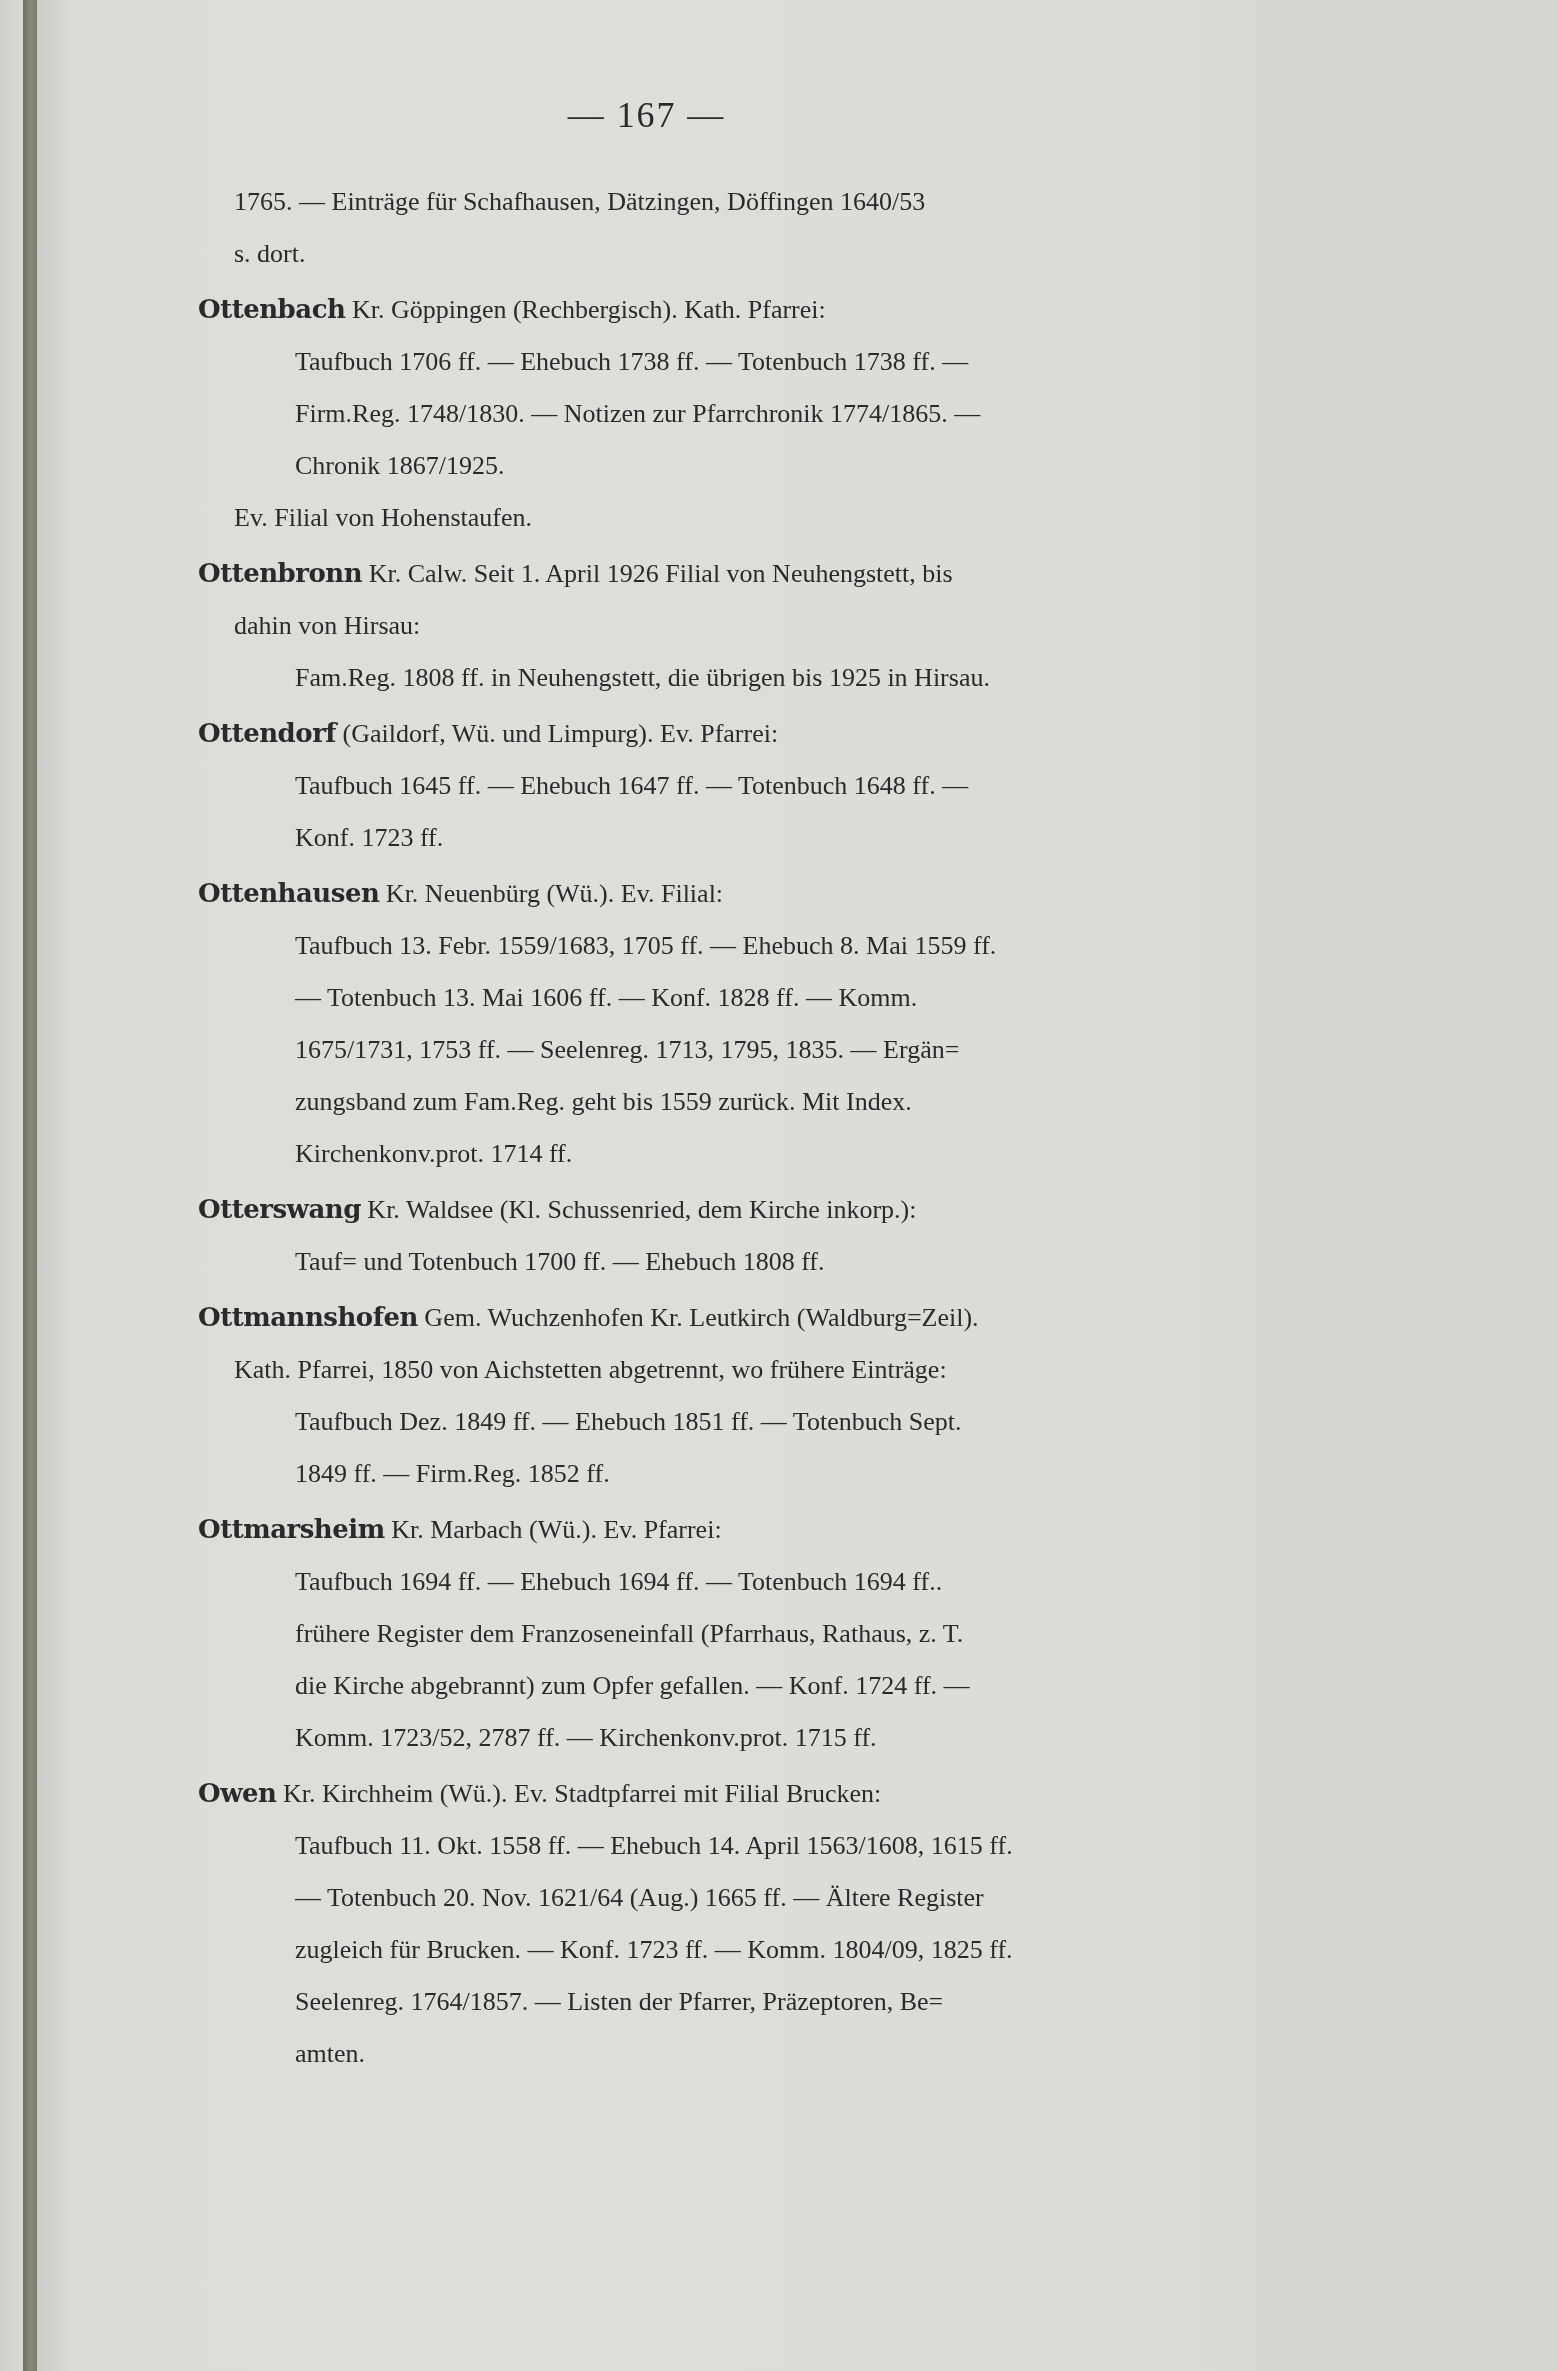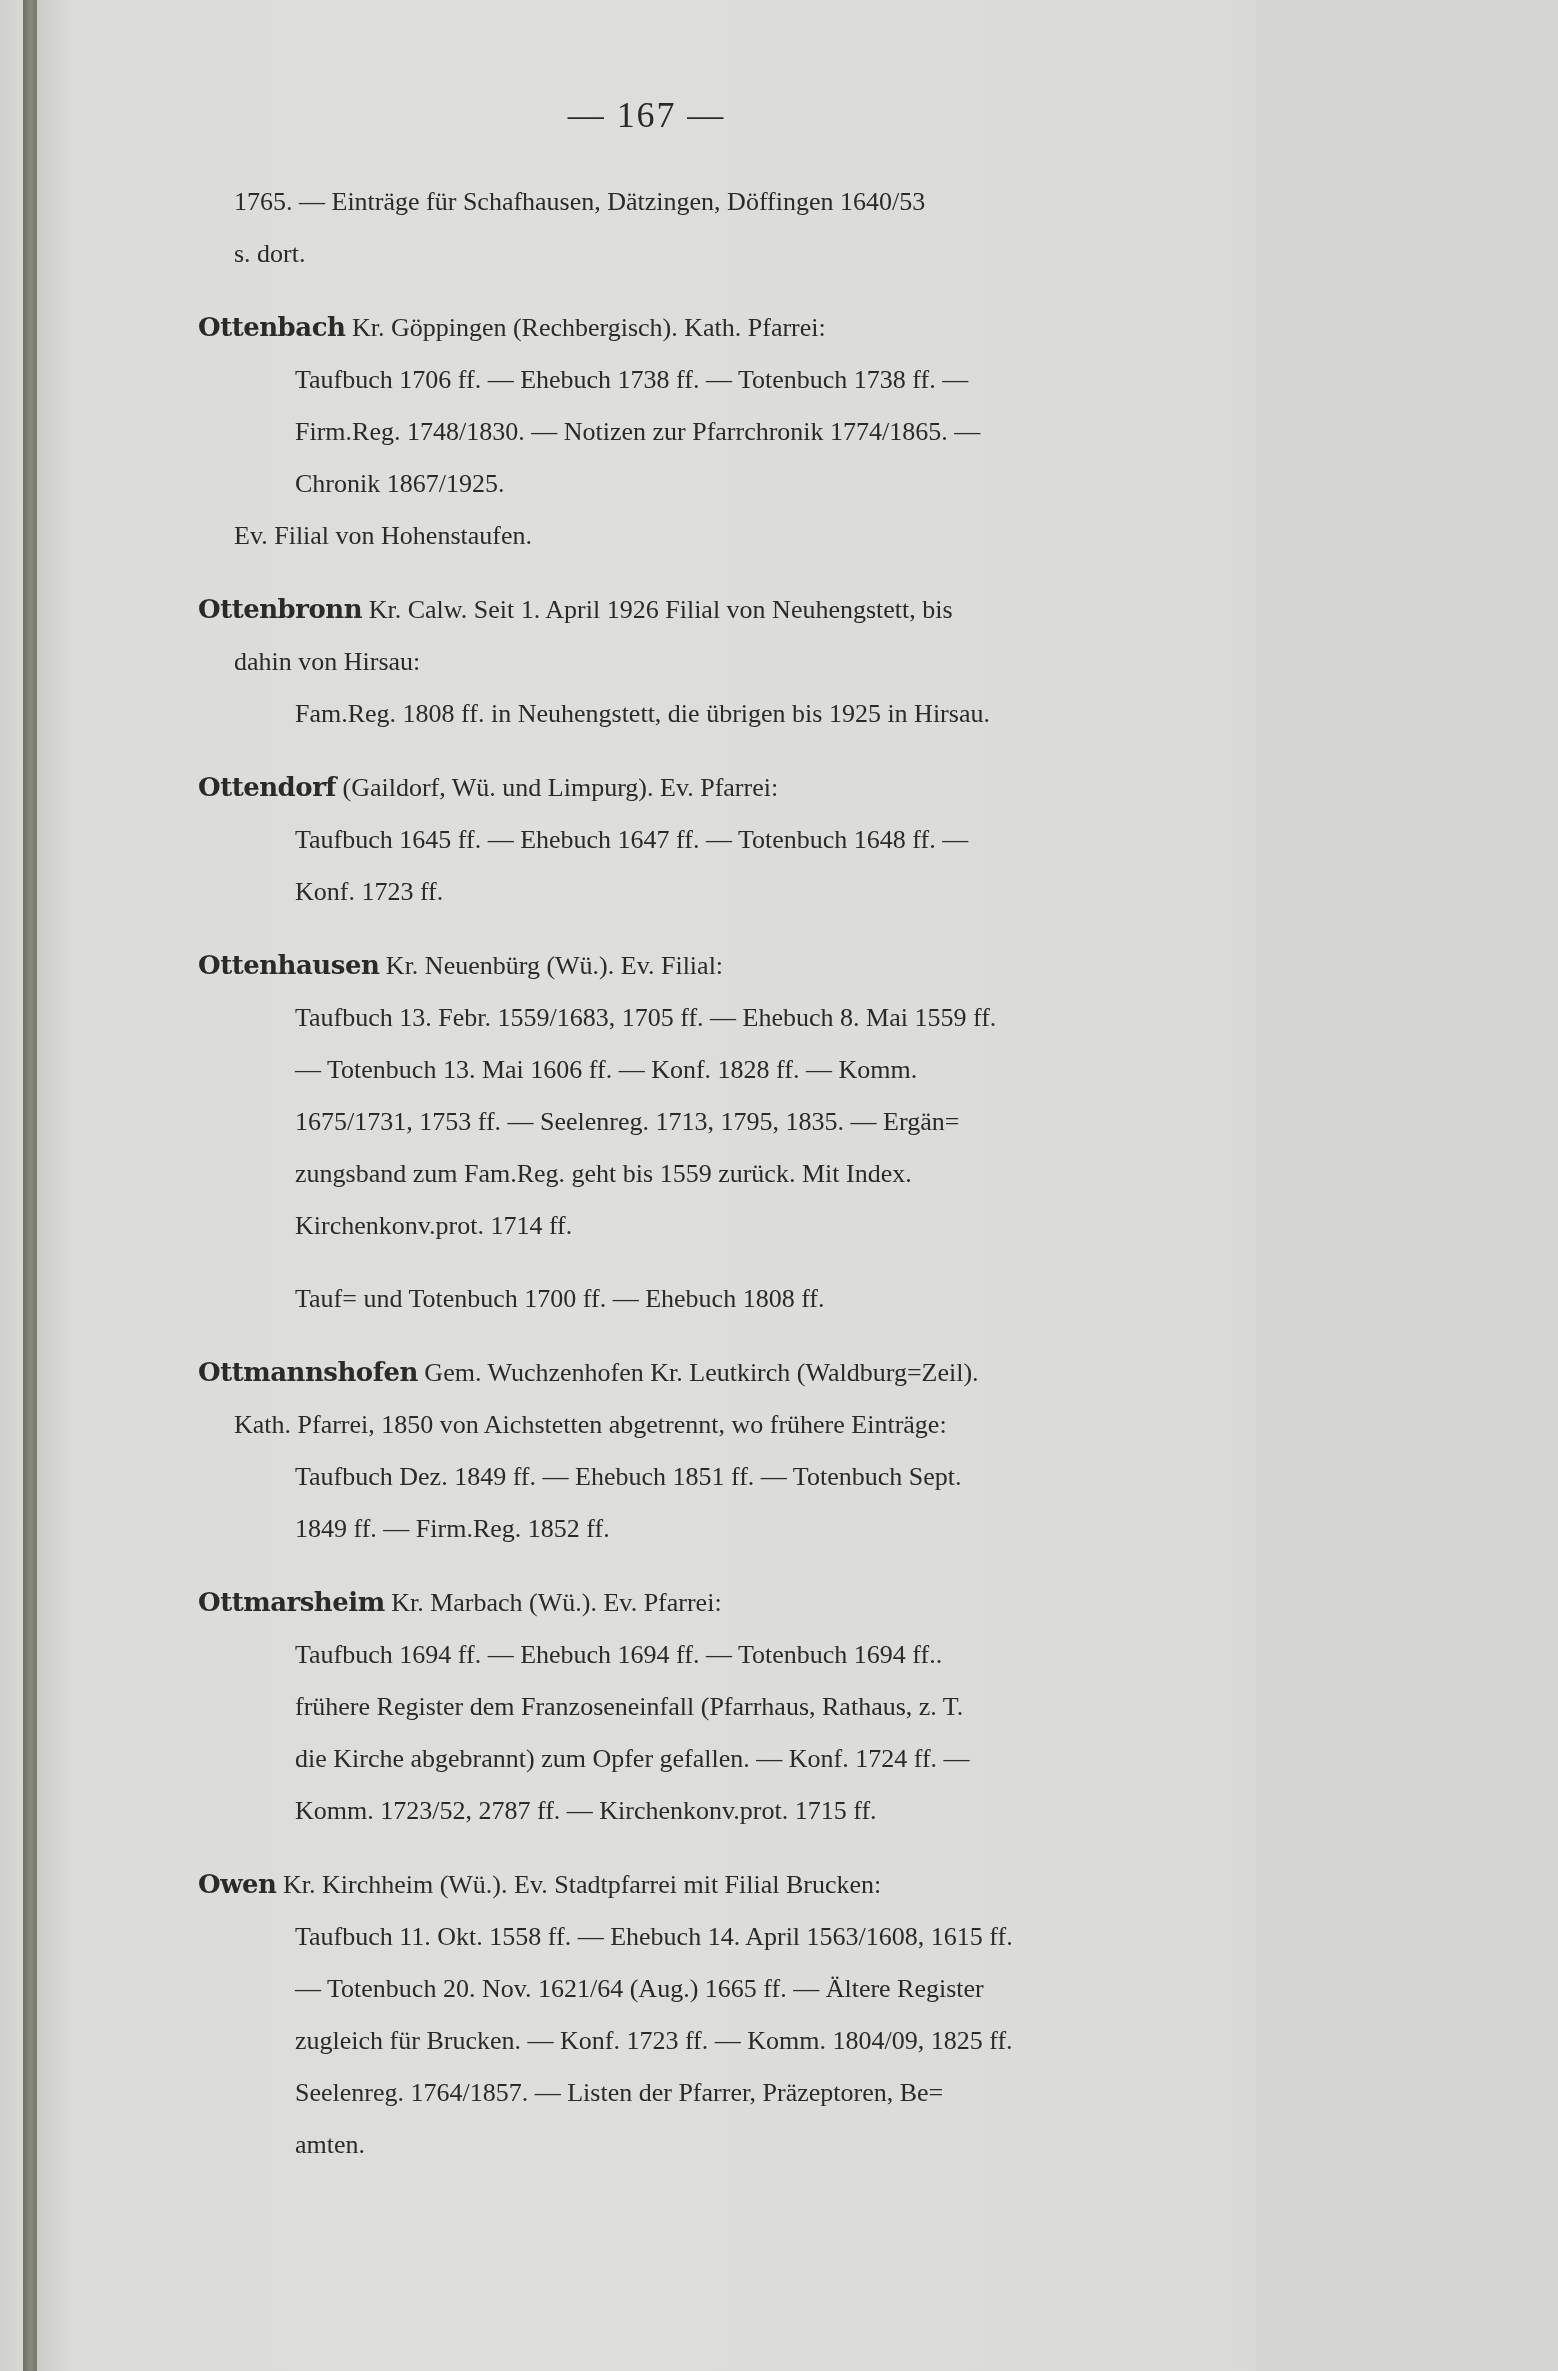--- a/index.html
+++ b/index.html
@@ -50,21 +50,21 @@
       font-family: "Liberation Serif", "DejaVu Serif", serif;
       font-size: 26px;
       line-height: 52px;
       text-align: justify;
     }
     .line {
       display: block;
       white-space: nowrap;
     }
     .entry {
-      margin-top: 21px;
+      margin-top: 3px;
     }
     .entry:first-child { margin-top: 0; }
     .headword {
       font-weight: bold;
       font-family: "DejaVu Serif", serif;
       letter-spacing: -0.5px;
     }
     .indent-1 { padding-left: 36px; }
     .indent-2 { padding-left: 97px; }
   </style>
@@ -108,20 +108,21 @@
     <div class="entry">
       <span class="line"><span class="headword">Ottenhausen</span><span> Kr. Neuenbürg (Wü.). Ev. Filial:</span></span>
       <span class="line indent-2">Taufbuch 13. Febr. 1559/1683, 1705 ff. — Ehebuch 8. Mai 1559 ff.</span>
       <span class="line indent-2">— Totenbuch 13. Mai 1606 ff. — Konf. 1828 ff. — Komm.</span>
       <span class="line indent-2">1675/1731, 1753 ff. — Seelenreg. 1713, 1795, 1835. — Ergän=</span>
       <span class="line indent-2">zungsband zum Fam.Reg. geht bis 1559 zurück. Mit Index.</span>
       <span class="line indent-2">Kirchenkonv.prot. 1714 ff.</span>
     </div>
 
     <div class="entry">
+      <span class="line"><span class="headword">Otterswang</span><span> Kr. Waldsee (Kl. Schussenried, dem Kirche inkorp.):</span></span>
       <span class="line indent-2">Tauf= und Totenbuch 1700 ff. — Ehebuch 1808 ff.</span>
     </div>
 
     <div class="entry">
       <span class="line"><span class="headword">Ottmannshofen</span><span> Gem. Wuchzenhofen Kr. Leutkirch (Waldburg=Zeil).</span></span>
       <span class="line indent-1">Kath. Pfarrei, 1850 von Aichstetten abgetrennt, wo frühere Einträge:</span>
       <span class="line indent-2">Taufbuch Dez. 1849 ff. — Ehebuch 1851 ff. — Totenbuch Sept.</span>
       <span class="line indent-2">1849 ff. — Firm.Reg. 1852 ff.</span>
     </div>
 

